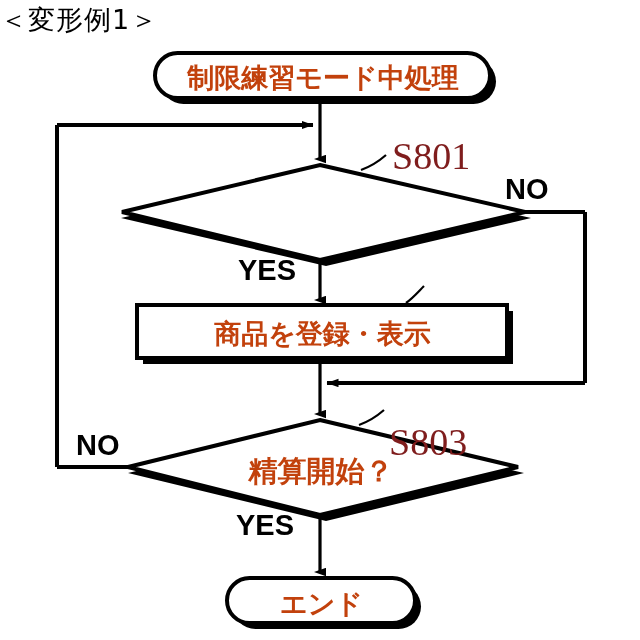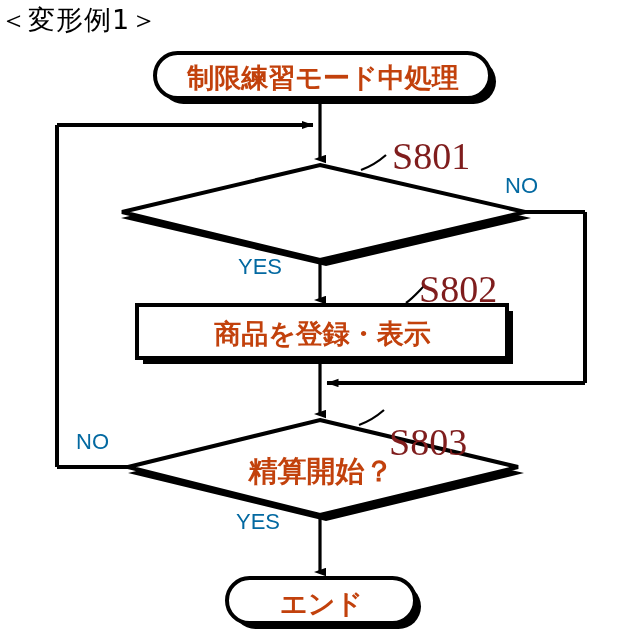--- a/index.html
+++ b/index.html
@@ -40,23 +40,23 @@
     position: absolute;
     text-align: center;
     font-family: "DejaVu Sans", "Liberation Sans", sans-serif;
     font-weight: 600;
     color: #c2410c;
     white-space: nowrap;
   }
   .edge-label {
     position: absolute;
     font-family: "Liberation Sans", "DejaVu Sans", sans-serif;
-    font-size: 22px;
-    font-weight: 400;
-    color: #0369a1;
+    font-size: 29px;
+    font-weight: 700;
+    color: #000000;
     white-space: nowrap;
   }
   .step-label {
     position: absolute;
     font-family: Liberation Serif, serif;
     font-size: 38px;
     font-weight: 400;
     color: #7f1d1d;
     white-space: nowrap;
   }
@@ -140,16 +140,15 @@
   <div class="node-text" id="proc-text">商品を登録・表示</div>
   <div class="node-text" id="d2-text">精算開始？</div>
   <div class="node-text" id="end-text">エンド</div>
 
   <div class="edge-label" id="label-yes-1">YES</div>
   <div class="edge-label" id="label-no-1">NO</div>
   <div class="edge-label" id="label-yes-2">YES</div>
   <div class="edge-label" id="label-no-2">NO</div>
 
   <div class="step-label" id="label-s801">S801</div>
-  <div class="step-label" id="label-s802">S802</div>
   <div class="step-label" id="label-s803">S803</div>
 
 </div>
 
 </body></html>

